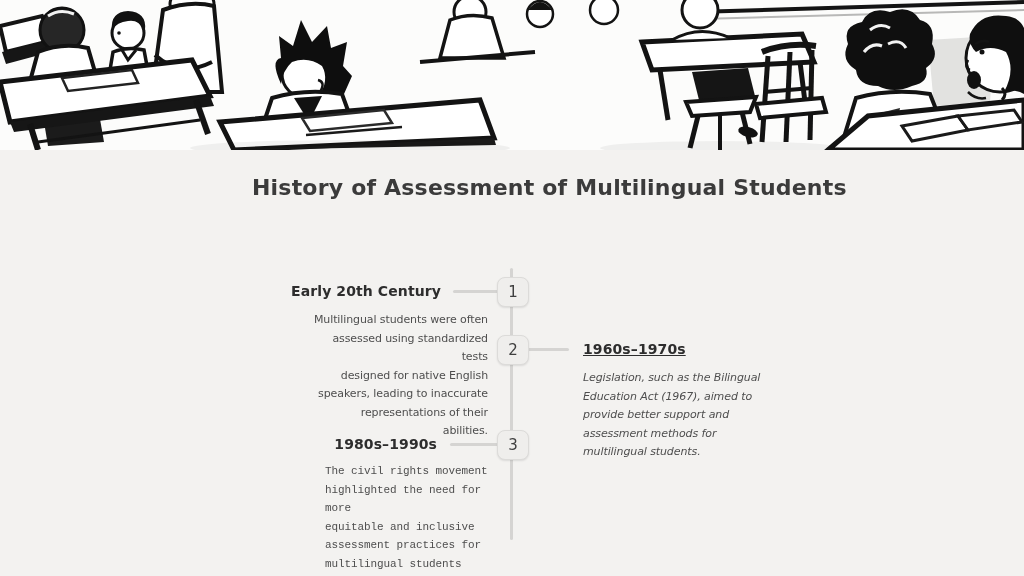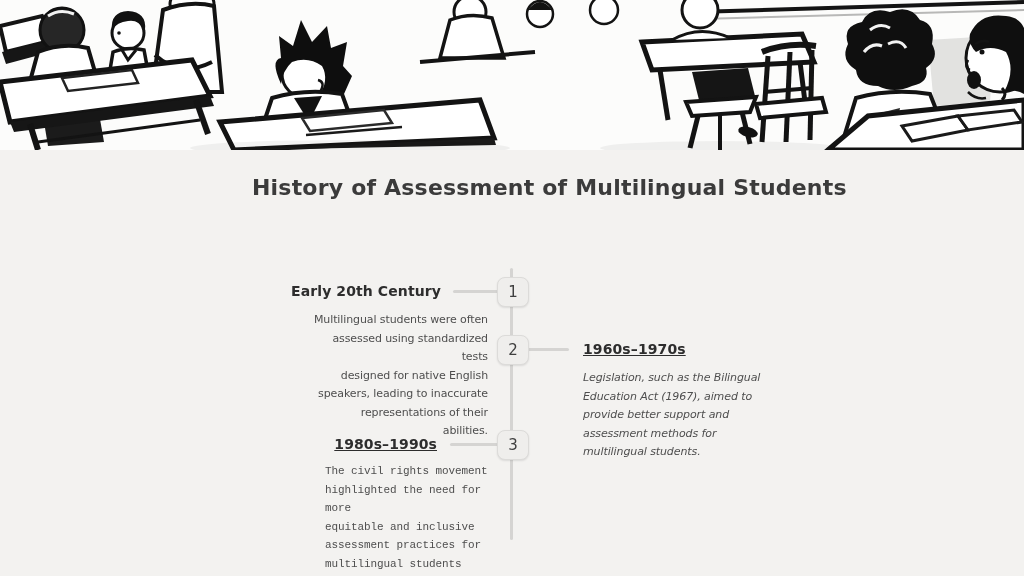--- a/index.html
+++ b/index.html
@@ -177,21 +177,21 @@
 speakers, leading to inaccurate
 representations of their abilities.</div>
 
     <div class="tl-heading" style="left:583px;top:341px;text-decoration:underline;">1960s–1970s</div>
     <div class="tl-body" style="left:583px;top:369px;width:195px;font-style:italic;">Legislation, such as the Bilingual
 Education Act (1967), aimed to
 provide better support and
 assessment methods for
 multilingual students.</div>
 
-    <div class="tl-heading" style="right:587px;top:436px;text-decoration:underline;">1980s–1990s</div>
+    <div class="tl-heading" style="right:587px;top:436px;">1980s–1990s</div>
     <div class="tl-body" style="left:325px;top:462px;width:175px;font-family:Liberation Mono, monospace;">The civil rights movement
 highlighted the need for more
 equitable and inclusive
 assessment practices for
 multilingual students</div>
   </div>
 
 </div>
 
 </body></html>

